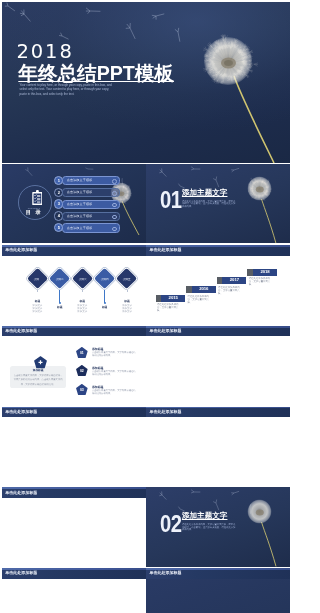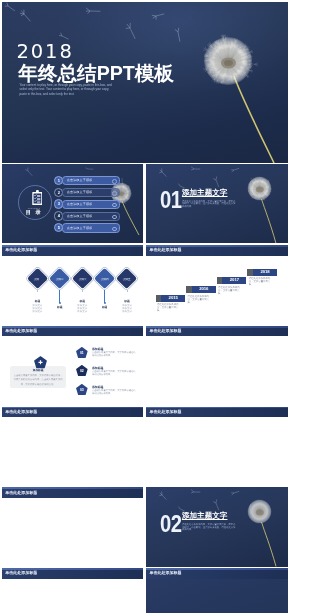--- a/index.html
+++ b/index.html
@@ -2,42 +2,42 @@
 <html><head>
 <meta charset="utf-8">
 <title>PPT Template Preview</title>
 <style>
   html,body{margin:0;padding:0;background:#fff;}
   body{width:290px;height:613px;overflow:hidden;
        font-family:"Liberation Sans","DejaVu Sans",sans-serif;
        -webkit-font-smoothing:antialiased;}
   .page{position:relative;width:290px;height:613px;background:#fff;}
 
-  .slide{position:absolute;overflow:hidden;background:#1e3160;}
+  .slide{position:absolute;overflow:hidden;background:#1e3160;padding-left:28px;}
   .s-dark{background:#20345f;}
   .s-light{background:#ffffff;}
 
   
   .titlebar{position:absolute;left:0;top:0;width:100%;height:10.6px;
             background:linear-gradient(100deg,#2c3f6d 0%,#253963 30%,#1e2f55 100%);}
   .titlebar .tb-top{position:absolute;left:0;top:0;width:100%;height:1.9px;
             background:linear-gradient(90deg,#4f6aa8 0%,#41589a 55%,#32477f 100%);}
   .titlebar .tb-txt{position:absolute;left:3.3px;top:2.3px;font-size:3.95px;
             font-weight:bold;color:#eef2fa;letter-spacing:.05px;line-height:5px;}
 
   
   #s1{left:2px;top:2px;width:286px;height:161px;
       background:
         radial-gradient(90% 95% at 62% 12%, rgba(62,84,133,.55) 0%, rgba(46,64,106,.18) 48%, rgba(0,0,0,0) 72%),
         linear-gradient(165deg, #2c3c62 0%, #263755 38%, #1d2c4c 72%, #1a2844 100%);}
   #s1 .year{position:absolute;left:14.5px;top:39.5px;font-size:19.5px;
       font-weight:400;color:#fff;letter-spacing:1.9px;line-height:19px;
       font-family:"DejaVu Sans","Liberation Sans",sans-serif;}
   #s1 .ttl{position:absolute;left:16.3px;top:61px;font-size:19.6px;font-weight:bold;
-      color:#fff;letter-spacing:0px;line-height:20px;white-space:nowrap;}
+      color:#fff;letter-spacing:0px;line-height:20px;white-space:nowrap;text-decoration:underline;}
   #s1 .sub{position:absolute;left:17.5px;top:81.4px;width:96px;font-size:3.0px;
       line-height:4.1px;color:#aebcd9;}
 
   
   #s2{left:2px;top:164px;width:141.2px;height:79.4px;
       background:linear-gradient(150deg,#2a3b66 0%,#233457 45%,#1c2a48 100%);}
   #s3{left:146.3px;top:164px;width:141.7px;height:79.4px;
       background:linear-gradient(160deg,#2d3e69 0%,#26375a 50%,#1d2b49 100%);}
 
   

